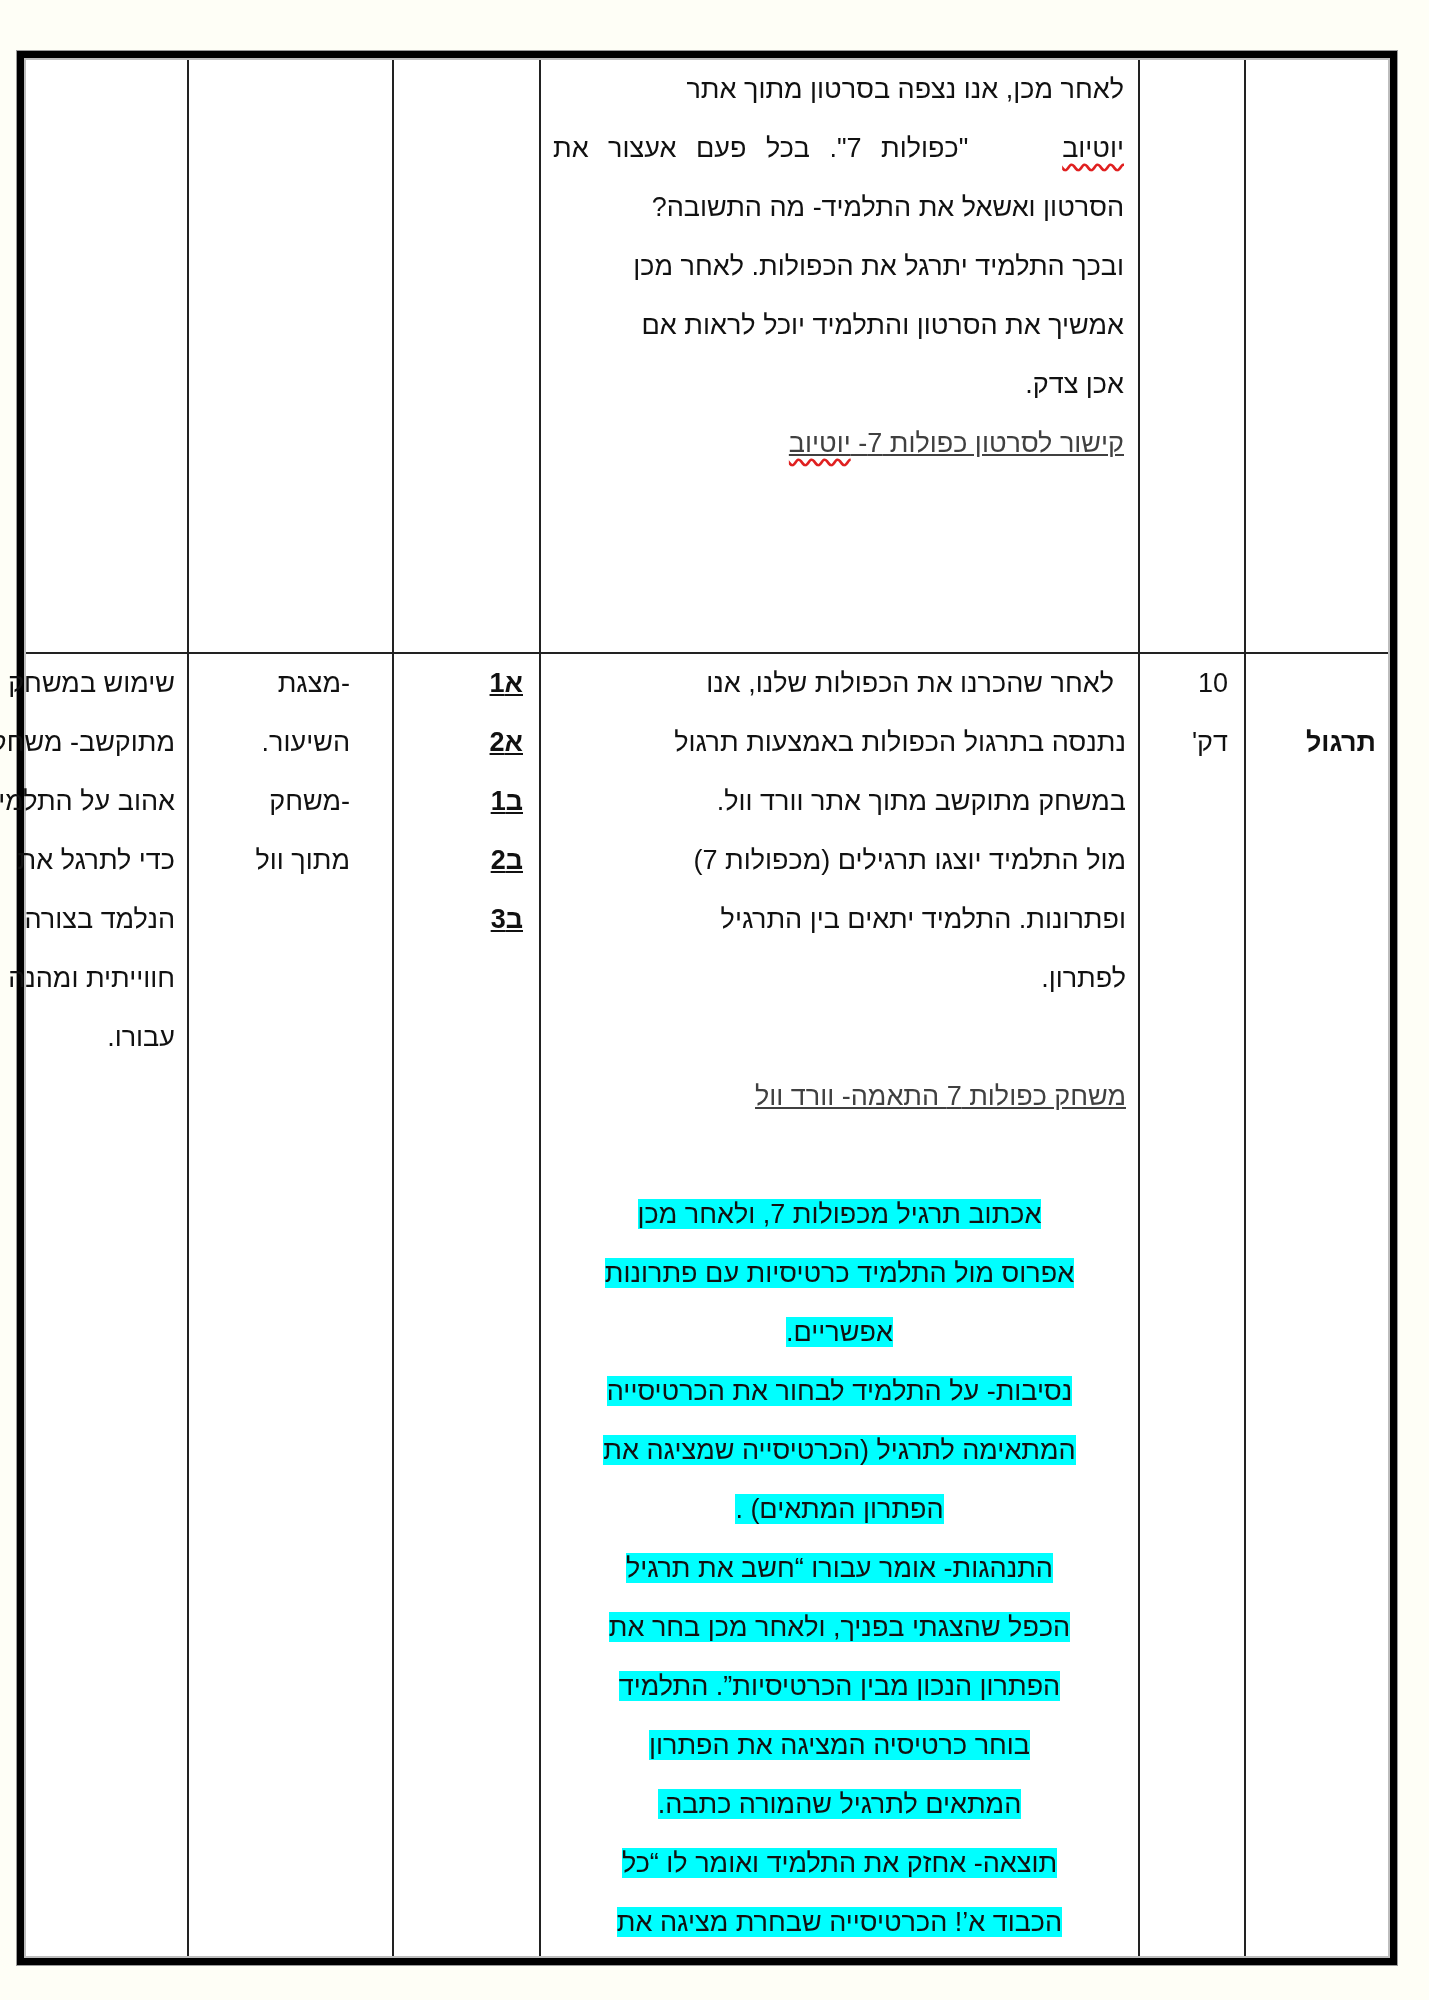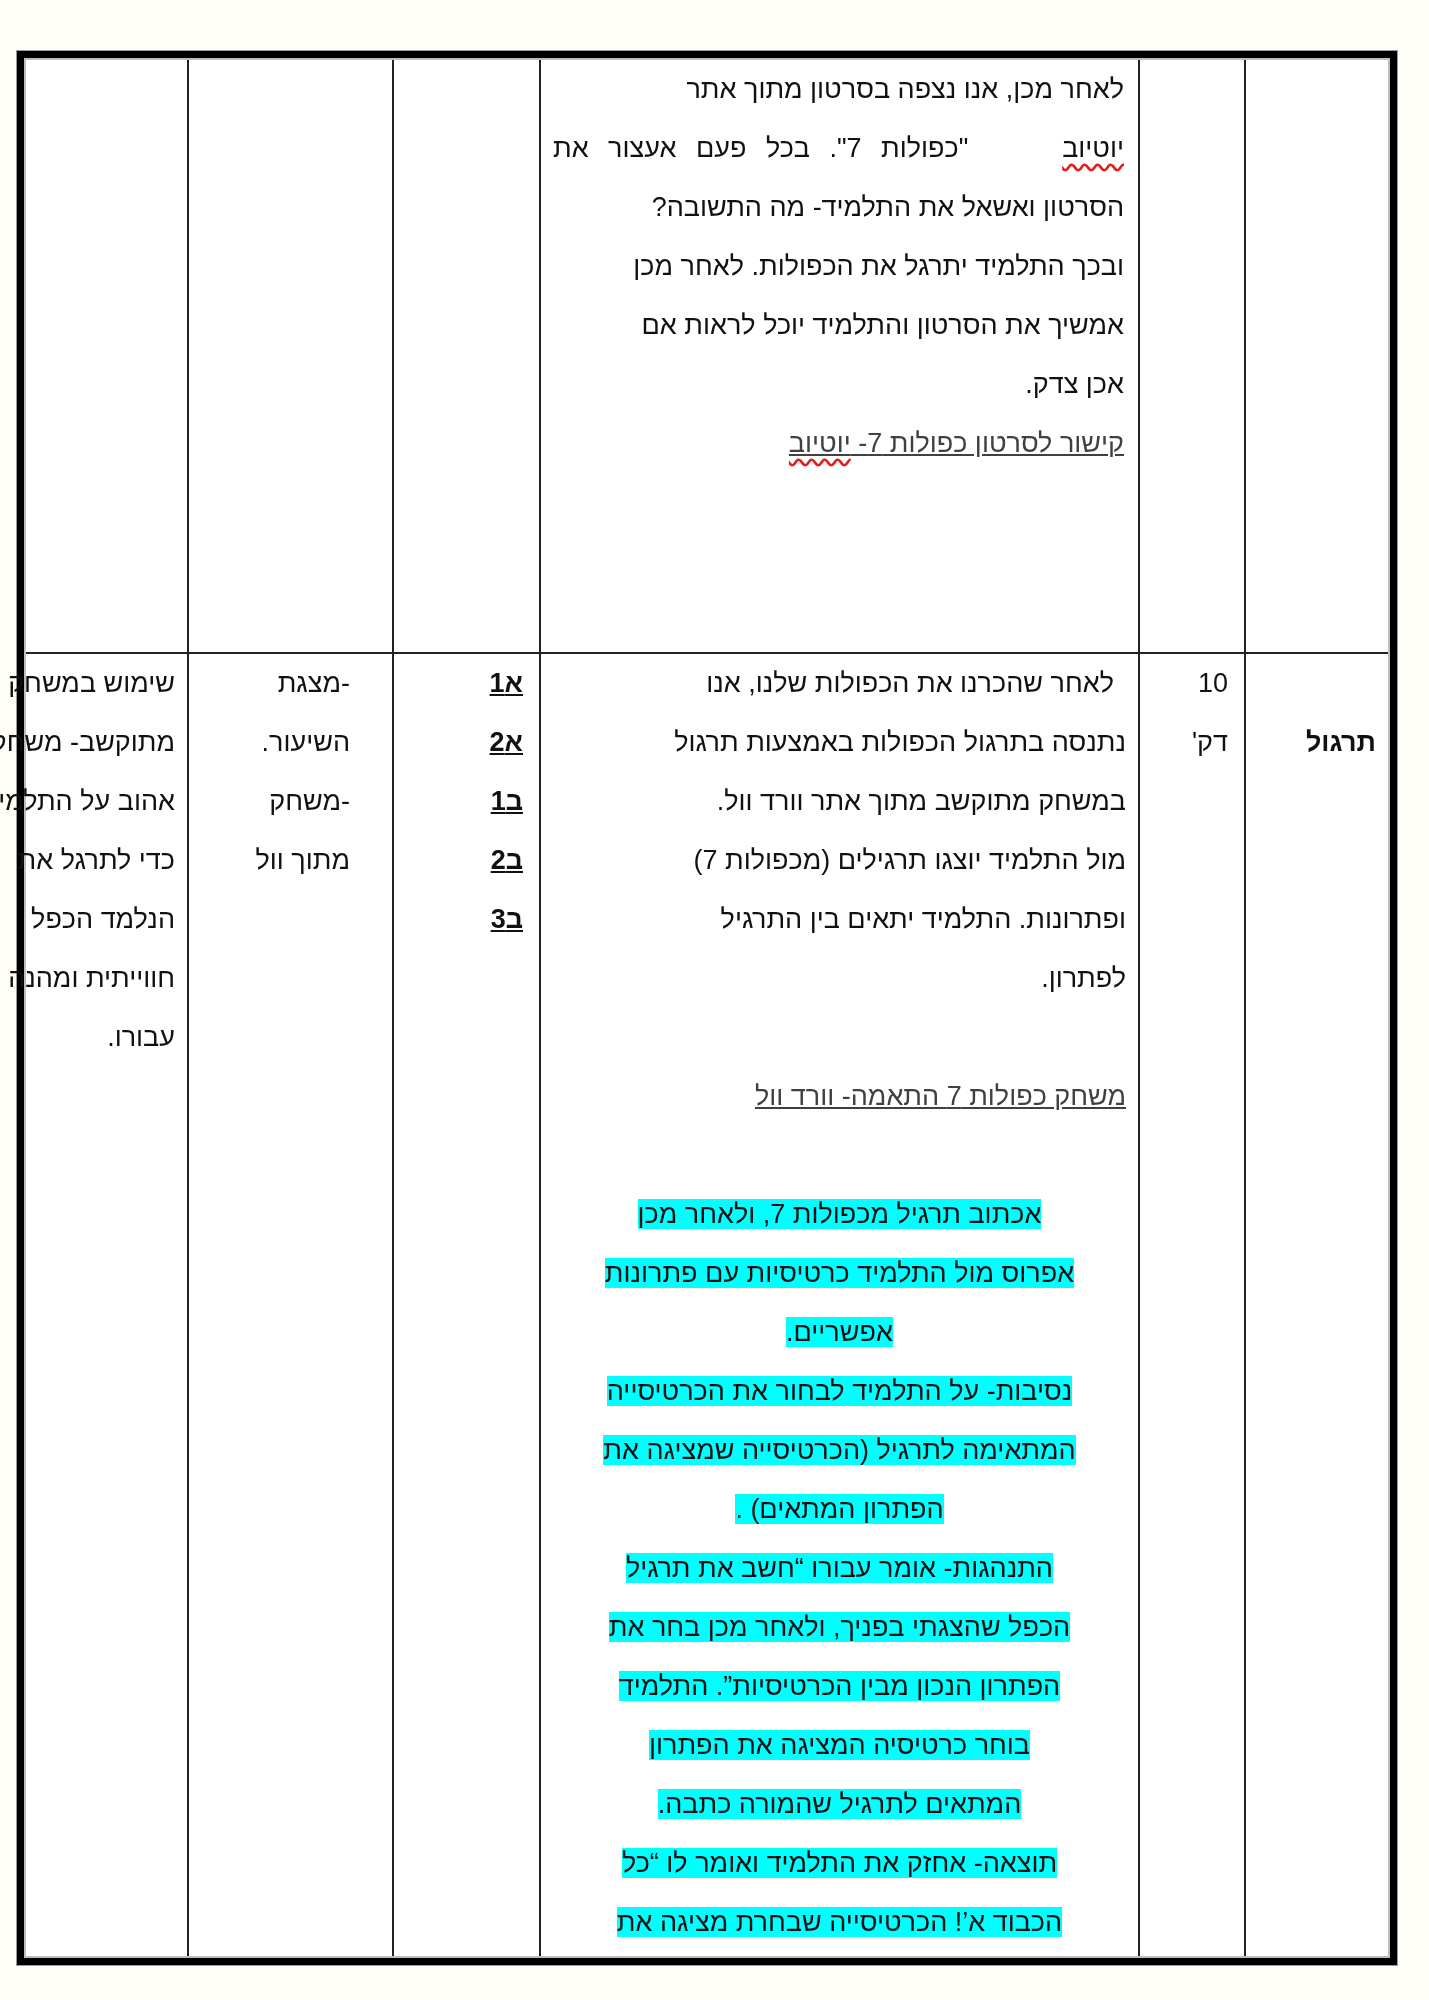--- a/index.html
+++ b/index.html
@@ -146,21 +146,21 @@
           <span class="line" style="padding-right:30px;">-מצגת</span>
           <span class="line" style="padding-right:30px;">השיעור.</span>
           <span class="line" style="padding-right:30px;">-משחק</span>
           <span class="line" style="padding-right:30px;">מתוך וול</span>
         </td>
         <td class="col-rat">
           <span class="line">שימוש במשחק</span>
           <span class="line">מתוקשב- משחק</span>
           <span class="line">אהוב על התלמיד</span>
           <span class="line">כדי לתרגל את</span>
-          <span class="line">הנלמד הכפל</span>
+          <span class="line">הנלמד בצורה</span>
           <span class="line">חווייתית ומהנה</span>
           <span class="line">עבורו.</span>
         </td>
       </tr>
     </tbody>
       </table>
   </div>
 </div>
 
 </body></html>

